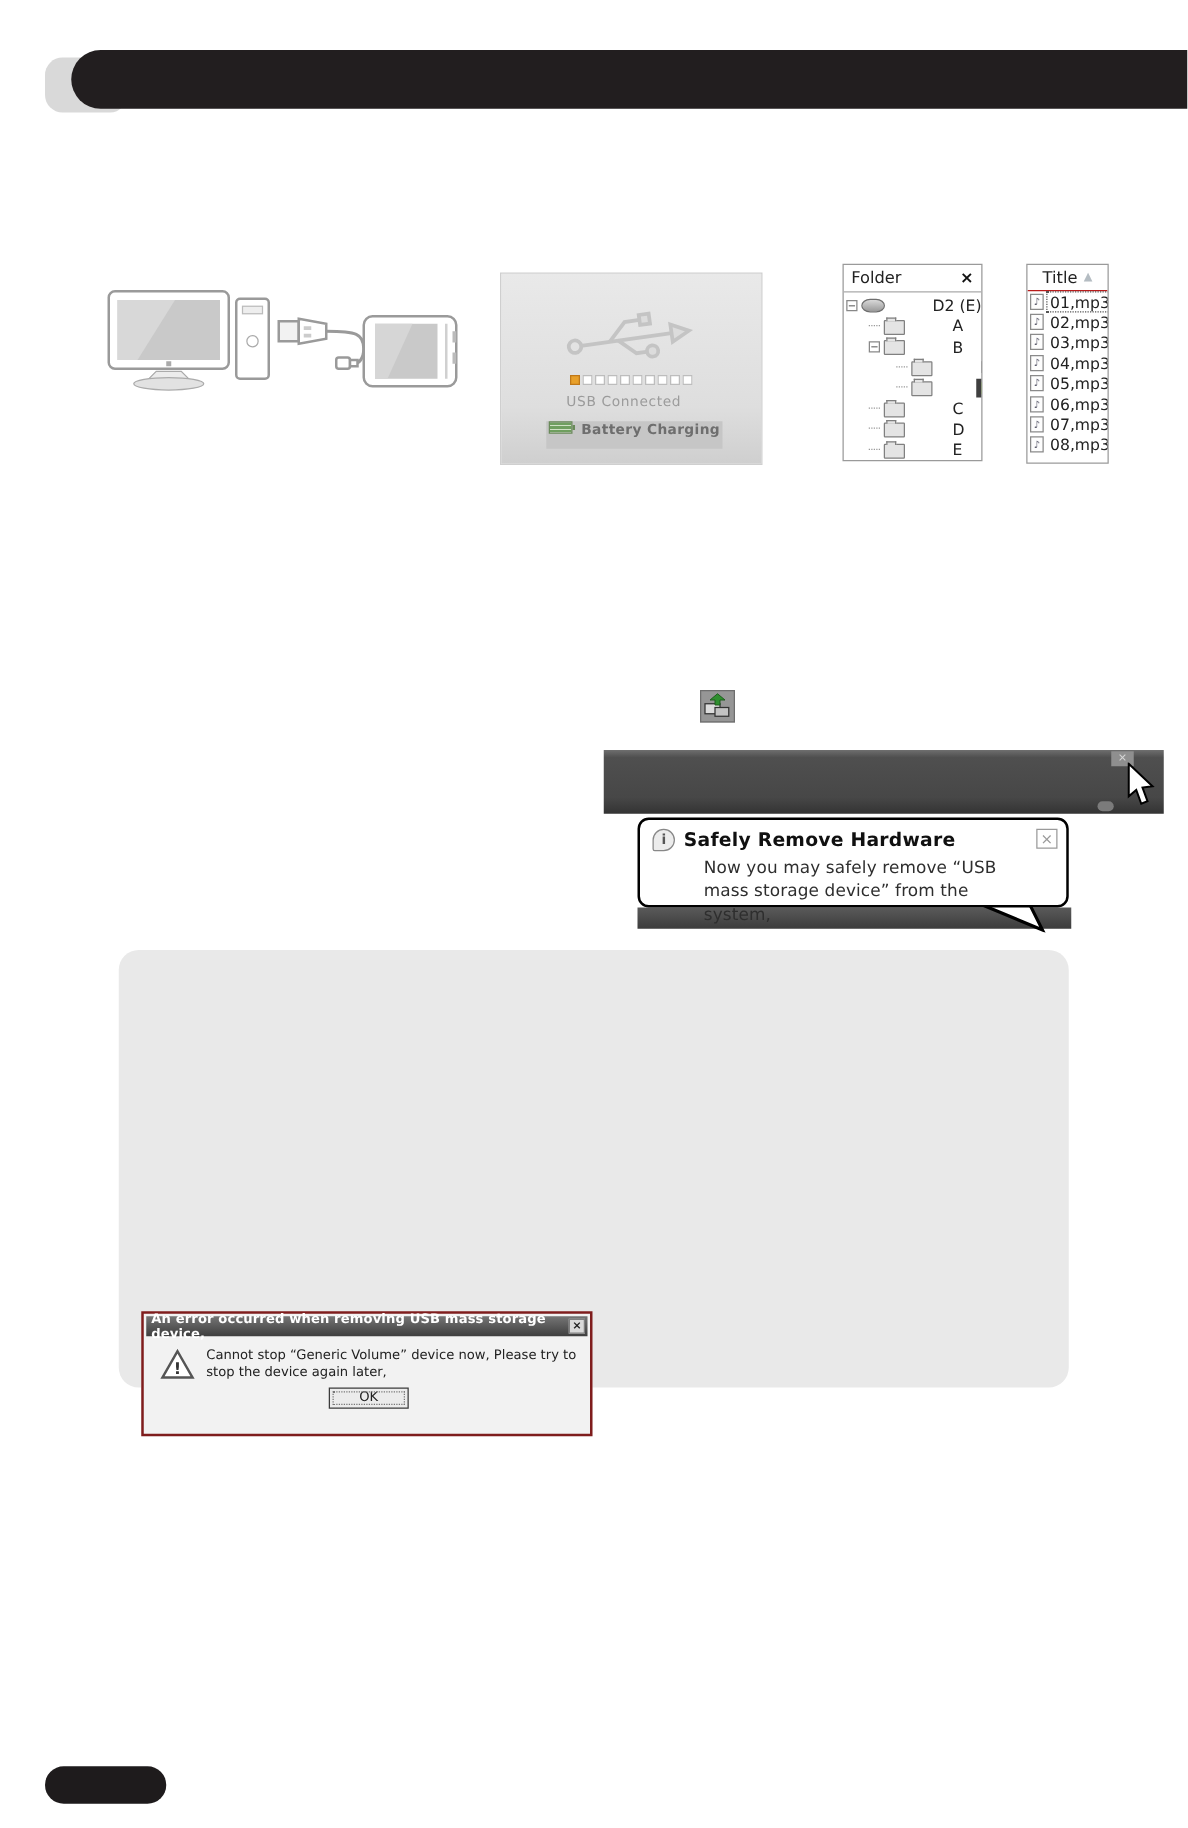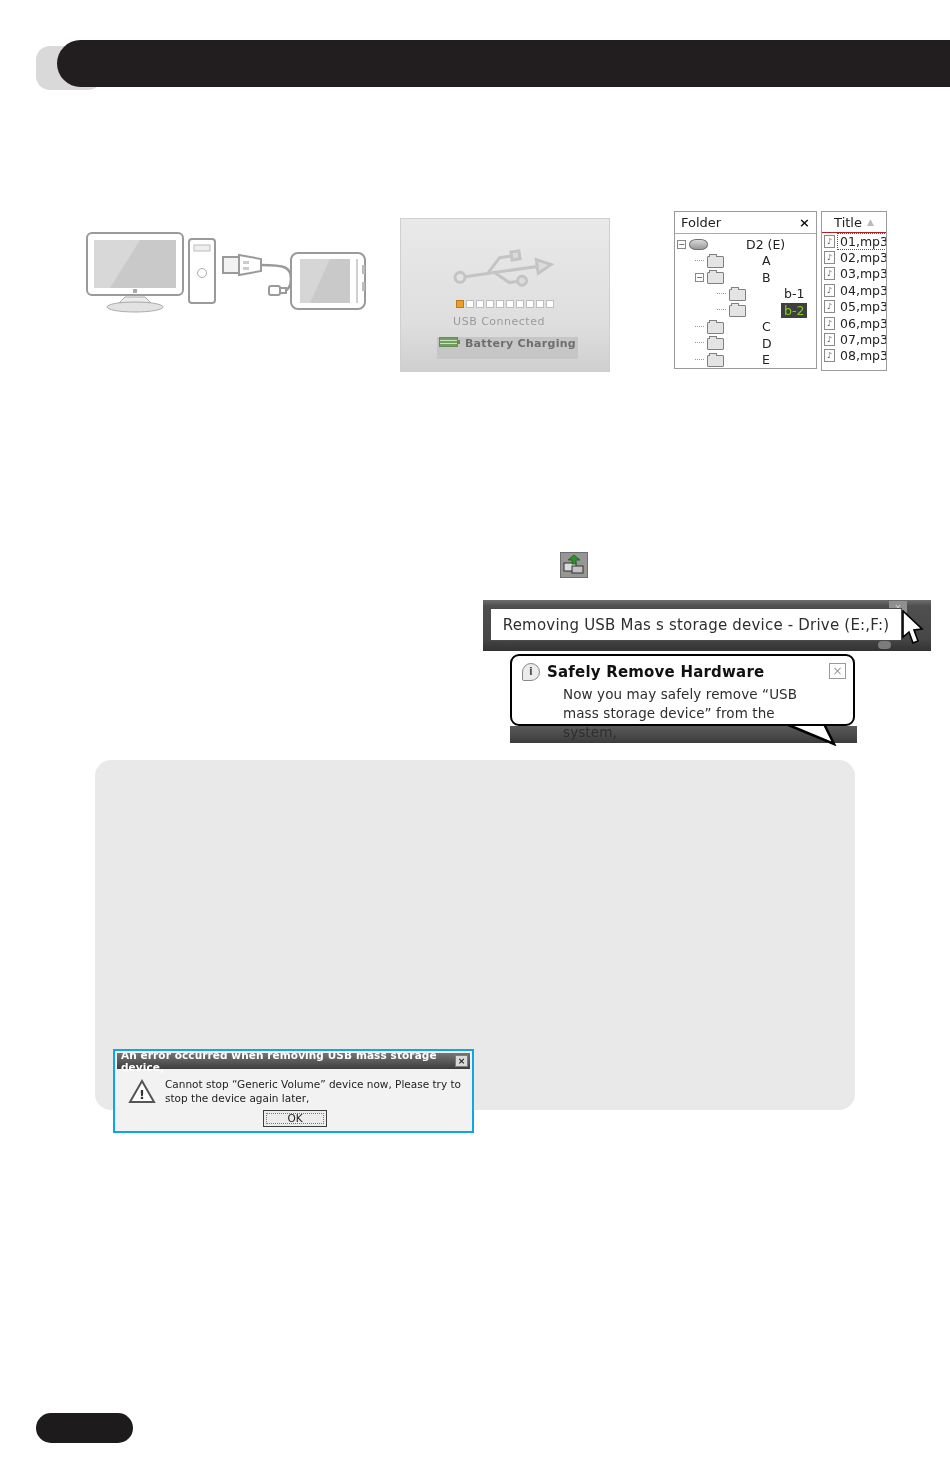--- a/index.html
+++ b/index.html
@@ -22,21 +22,21 @@
   .usb-connected{left:0;top:96px;width:196px;text-align:center;font-size:11px;color:#9b9b9b;letter-spacing:.5px;}
   .batt-bar{left:36px;top:118px;width:141px;height:22px;background:#c6c6c6;
     display:flex;align-items:flex-start;justify-content:center;gap:7px;}
   .batt-icon{width:17px;height:8px;border:1px solid #6a8a5a;position:relative;
     background:repeating-linear-gradient(180deg,#6f9f5f 0 2px,#cfe0c4 2px 3px);}
   .batt-icon::after{content:"";position:absolute;right:-3px;top:2px;width:2px;height:4px;background:#6a8a5a;}
   .batt-label{font-size:11px;color:#6e6e6e;font-weight:bold;letter-spacing:.3px;}
 
   
   .explorer{left:674px;top:211px;width:213px;height:160px;}
-  .fold-panel{position:absolute;left:0;top:0;width:143px;height:158px;background:#fff;
+  .fold-panel{position:absolute;left:0;top:0;width:112px;height:158px;background:#fff;
     border:1px solid #9a9a9a;box-sizing:border-box;overflow:hidden;}
   .fold-head{height:21px;border-bottom:1px solid #aaa;display:flex;align-items:center;
     padding:0 6px;font-size:13px;color:#222;}
   .fold-close{margin-left:auto;font-size:13px;font-weight:bold;color:#111;cursor:default;line-height:1;}
   .tree{padding-top:2px;}
   .trow{height:16.5px;display:flex;align-items:center;font-size:12.5px;color:#222;white-space:nowrap;}
   .exp{width:9px;height:9px;border:1px solid #888;background:#fff;font-size:8px;line-height:7px;
     text-align:center;color:#333;box-sizing:border-box;flex:0 0 9px;margin-right:3px;}
   .stub{width:9px;height:1px;border-top:1px dotted #999;flex:0 0 9px;margin-right:3px;}
   .folder-ic{width:15px;height:10px;background:#e4e4e4;border:1px solid #808080;border-radius:1px;
@@ -86,22 +86,22 @@
     background:#ececec;color:#555;font-size:11px;font-weight:bold;text-align:center;line-height:15px;flex:0 0 16px;}
   .bal-title{font-size:15px;font-weight:bold;color:#101010;letter-spacing:.2px;}
   .bal-close{position:absolute;top:7px;right:7px;width:17px;height:16px;border:1px solid #9a9a9a;
     color:#9a9a9a;font-size:12px;line-height:15px;text-align:center;box-sizing:border-box;}
   .bal-body{padding:4px 34px 0 11px;font-size:13.5px;color:#2e2e2e;line-height:1.42;letter-spacing:.1px;margin-left:40px;}
 
   
   .notes-box{left:95px;top:760px;width:760px;height:350px;background:#e9e9e9;border-radius:16px;}
 
   
-  .dialog{left:113px;top:1049px;width:361px;height:84px;background:#f2f2f2;
-    border:2px solid #0ea5e9;box-sizing:border-box;}
+  .dialog{left:113px;top:1049px;width:361px;height:100px;background:#f2f2f2;
+    border:2px solid #7f1d1d;box-sizing:border-box;}
   .dlg-title{position:absolute;left:2px;top:2px;right:2px;height:16px;
     background:linear-gradient(180deg,#757575,#3e3e3e);color:#fff;font-size:10.5px;font-weight:bold;
     display:flex;align-items:center;padding:0 4px;box-sizing:border-box;letter-spacing:.1px;}
   .dlg-x{position:absolute;right:4px;top:3.5px;width:13px;height:12px;background:#d9d9d9;
     border:1px solid #7e7e7e;color:#222;font-size:9px;font-weight:bold;line-height:11px;text-align:center;box-sizing:border-box;}
   .warn-ic{position:absolute;left:13px;top:28px;}
   .dlg-msg{position:absolute;left:50px;top:26px;width:302px;font-size:10.5px;color:#222;line-height:1.35;}
   .ok-btn{position:absolute;left:148px;top:59px;width:64px;height:17px;background:#ececec;
     border:1px solid #3c3c3c;outline:1px dotted #777;outline-offset:-4px;
     font-size:10.5px;color:#222;text-align:center;line-height:15px;box-sizing:border-box;}
@@ -269,21 +269,20 @@
 <div class="abs tray-icon">
   <svg width="26" height="24" viewBox="0 0 26 24">
     <rect x="3" y="10" width="12" height="8" fill="#dcdcdc" stroke="#333" stroke-width="1"></rect>
     <rect x="11" y="13" width="11" height="7" fill="#c2c2c2" stroke="#333" stroke-width="1"></rect>
     <path d="M13,2 l6,5 h-4 v4 h-4 v-4 h-4 z" fill="#2f8f2f" stroke="#1e5e1e" stroke-width="0.8"></path>
   </svg>
 </div>
 
 <div class="abs popup">
   <div class="popup-x">×</div>
-  <div class="popup-menu">Removing USB Mas s storage device - Drive (E:,F:)</div>
   <div class="popup-dot"></div>
   <svg class="cursor" width="28" height="36" viewBox="0 0 28 36">
     <polygon points="2,1 2,27 8,22 12,33 17,31 13,20 21,19" fill="#fff" stroke="#000" stroke-width="1.6"></polygon>
   </svg>
 </div>
 
 <div class="abs balloon-wrap">
   <div class="balloon-strip"></div>
   <svg class="balloon-tail" width="62" height="24" viewBox="0 0 62 24">
     <polygon points="4,2 42,2 52,22" fill="#fff" stroke="#000" stroke-width="2.5"></polygon>

